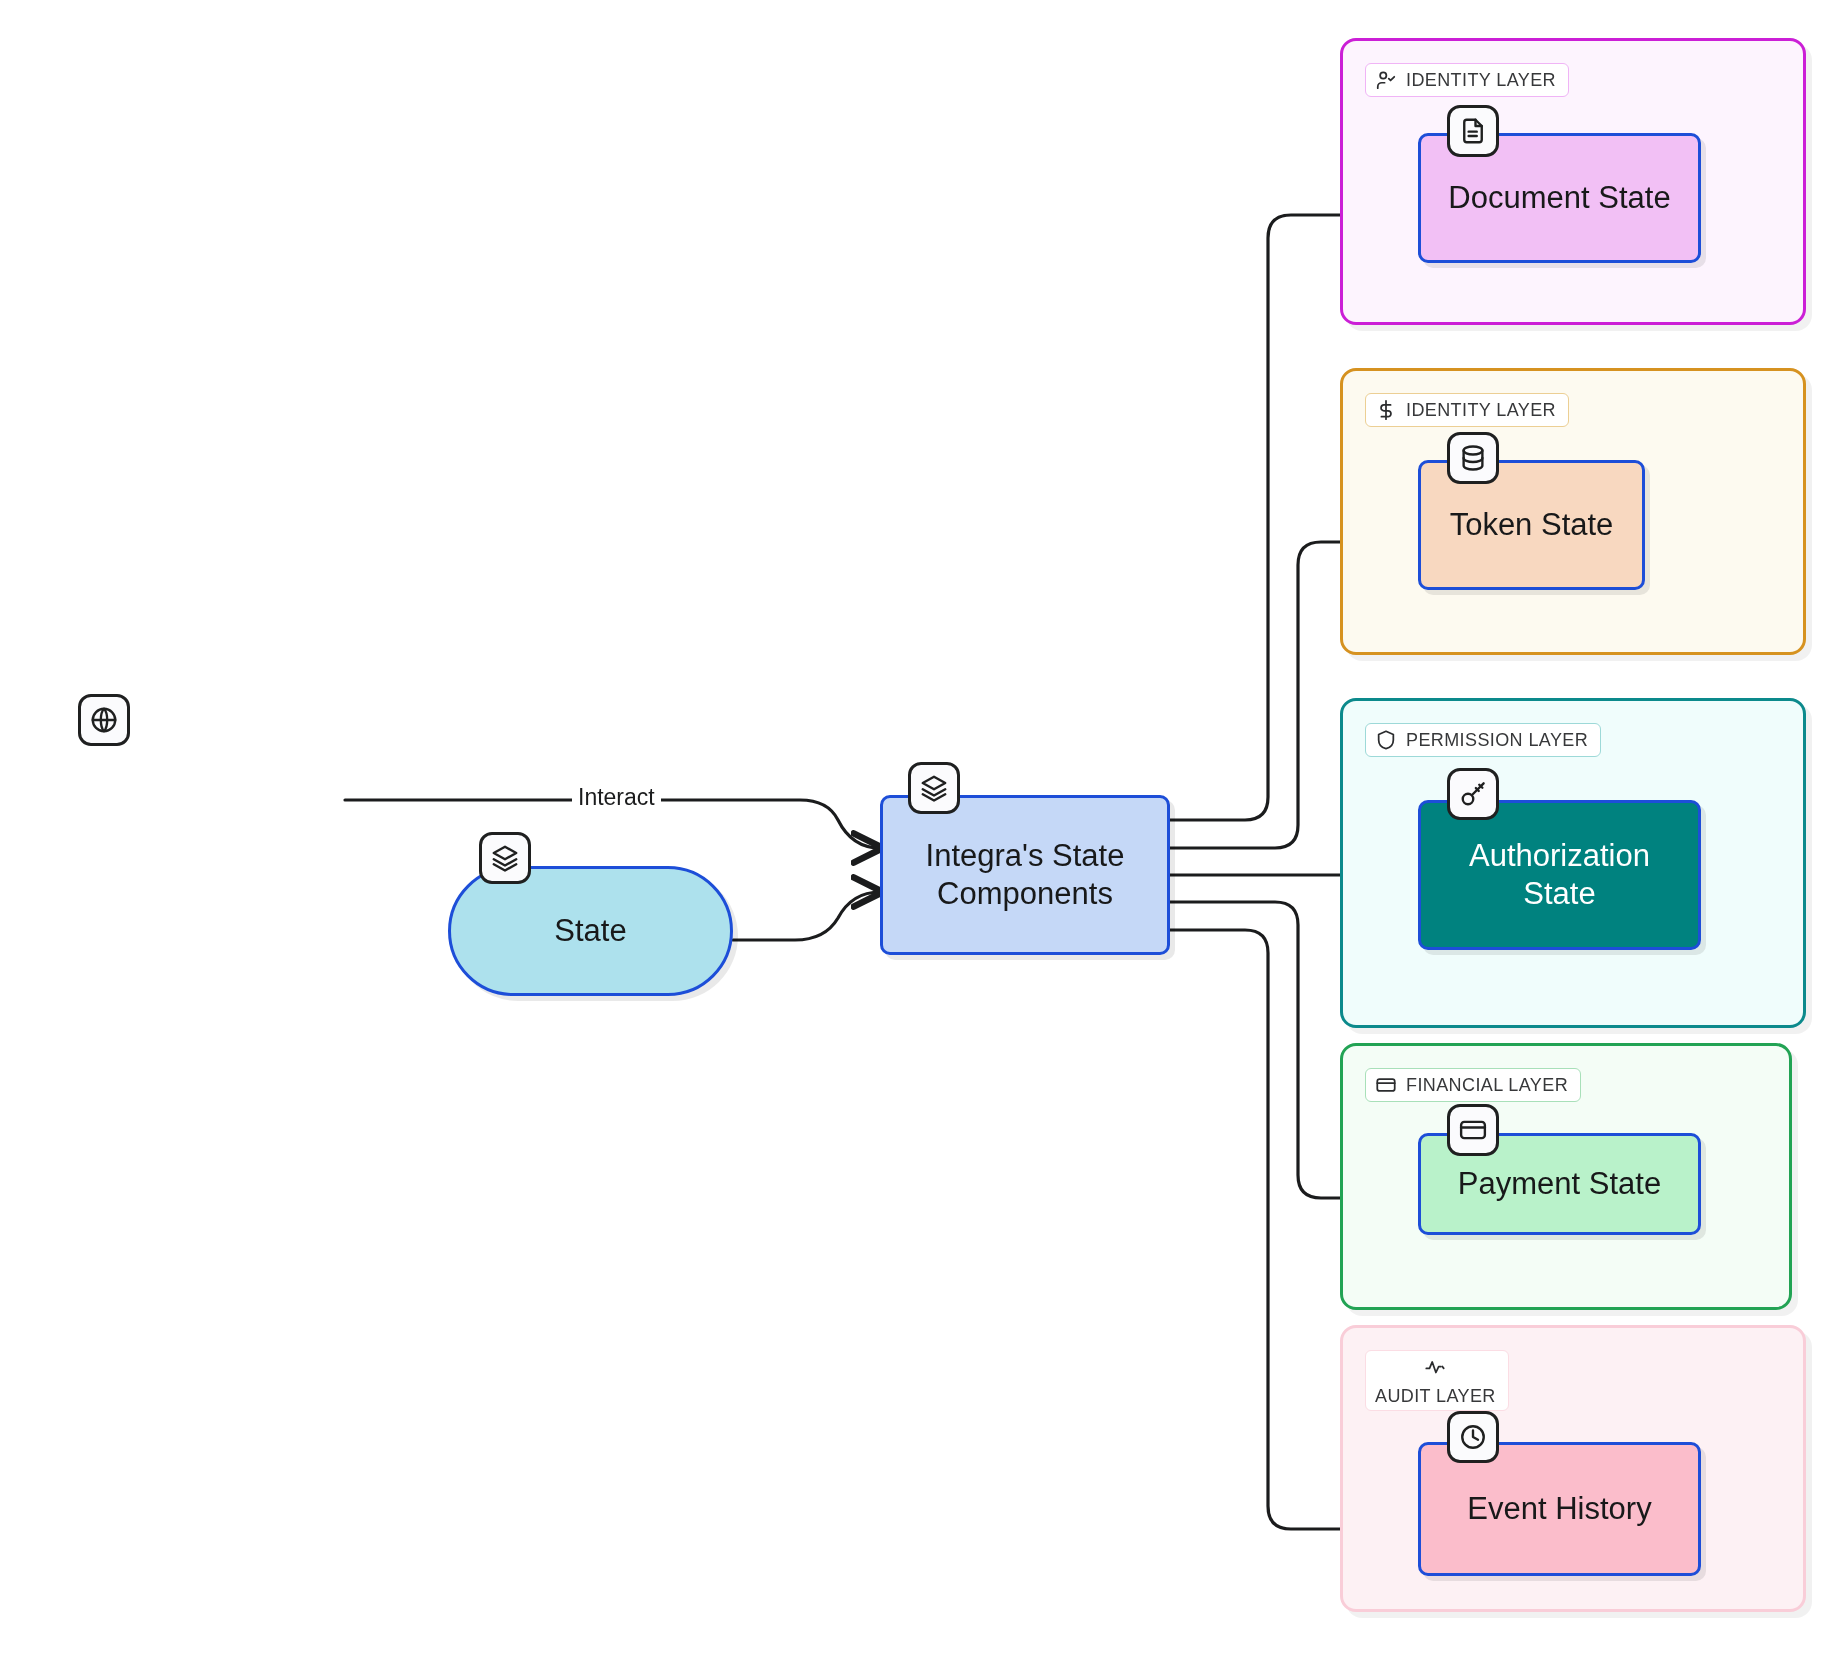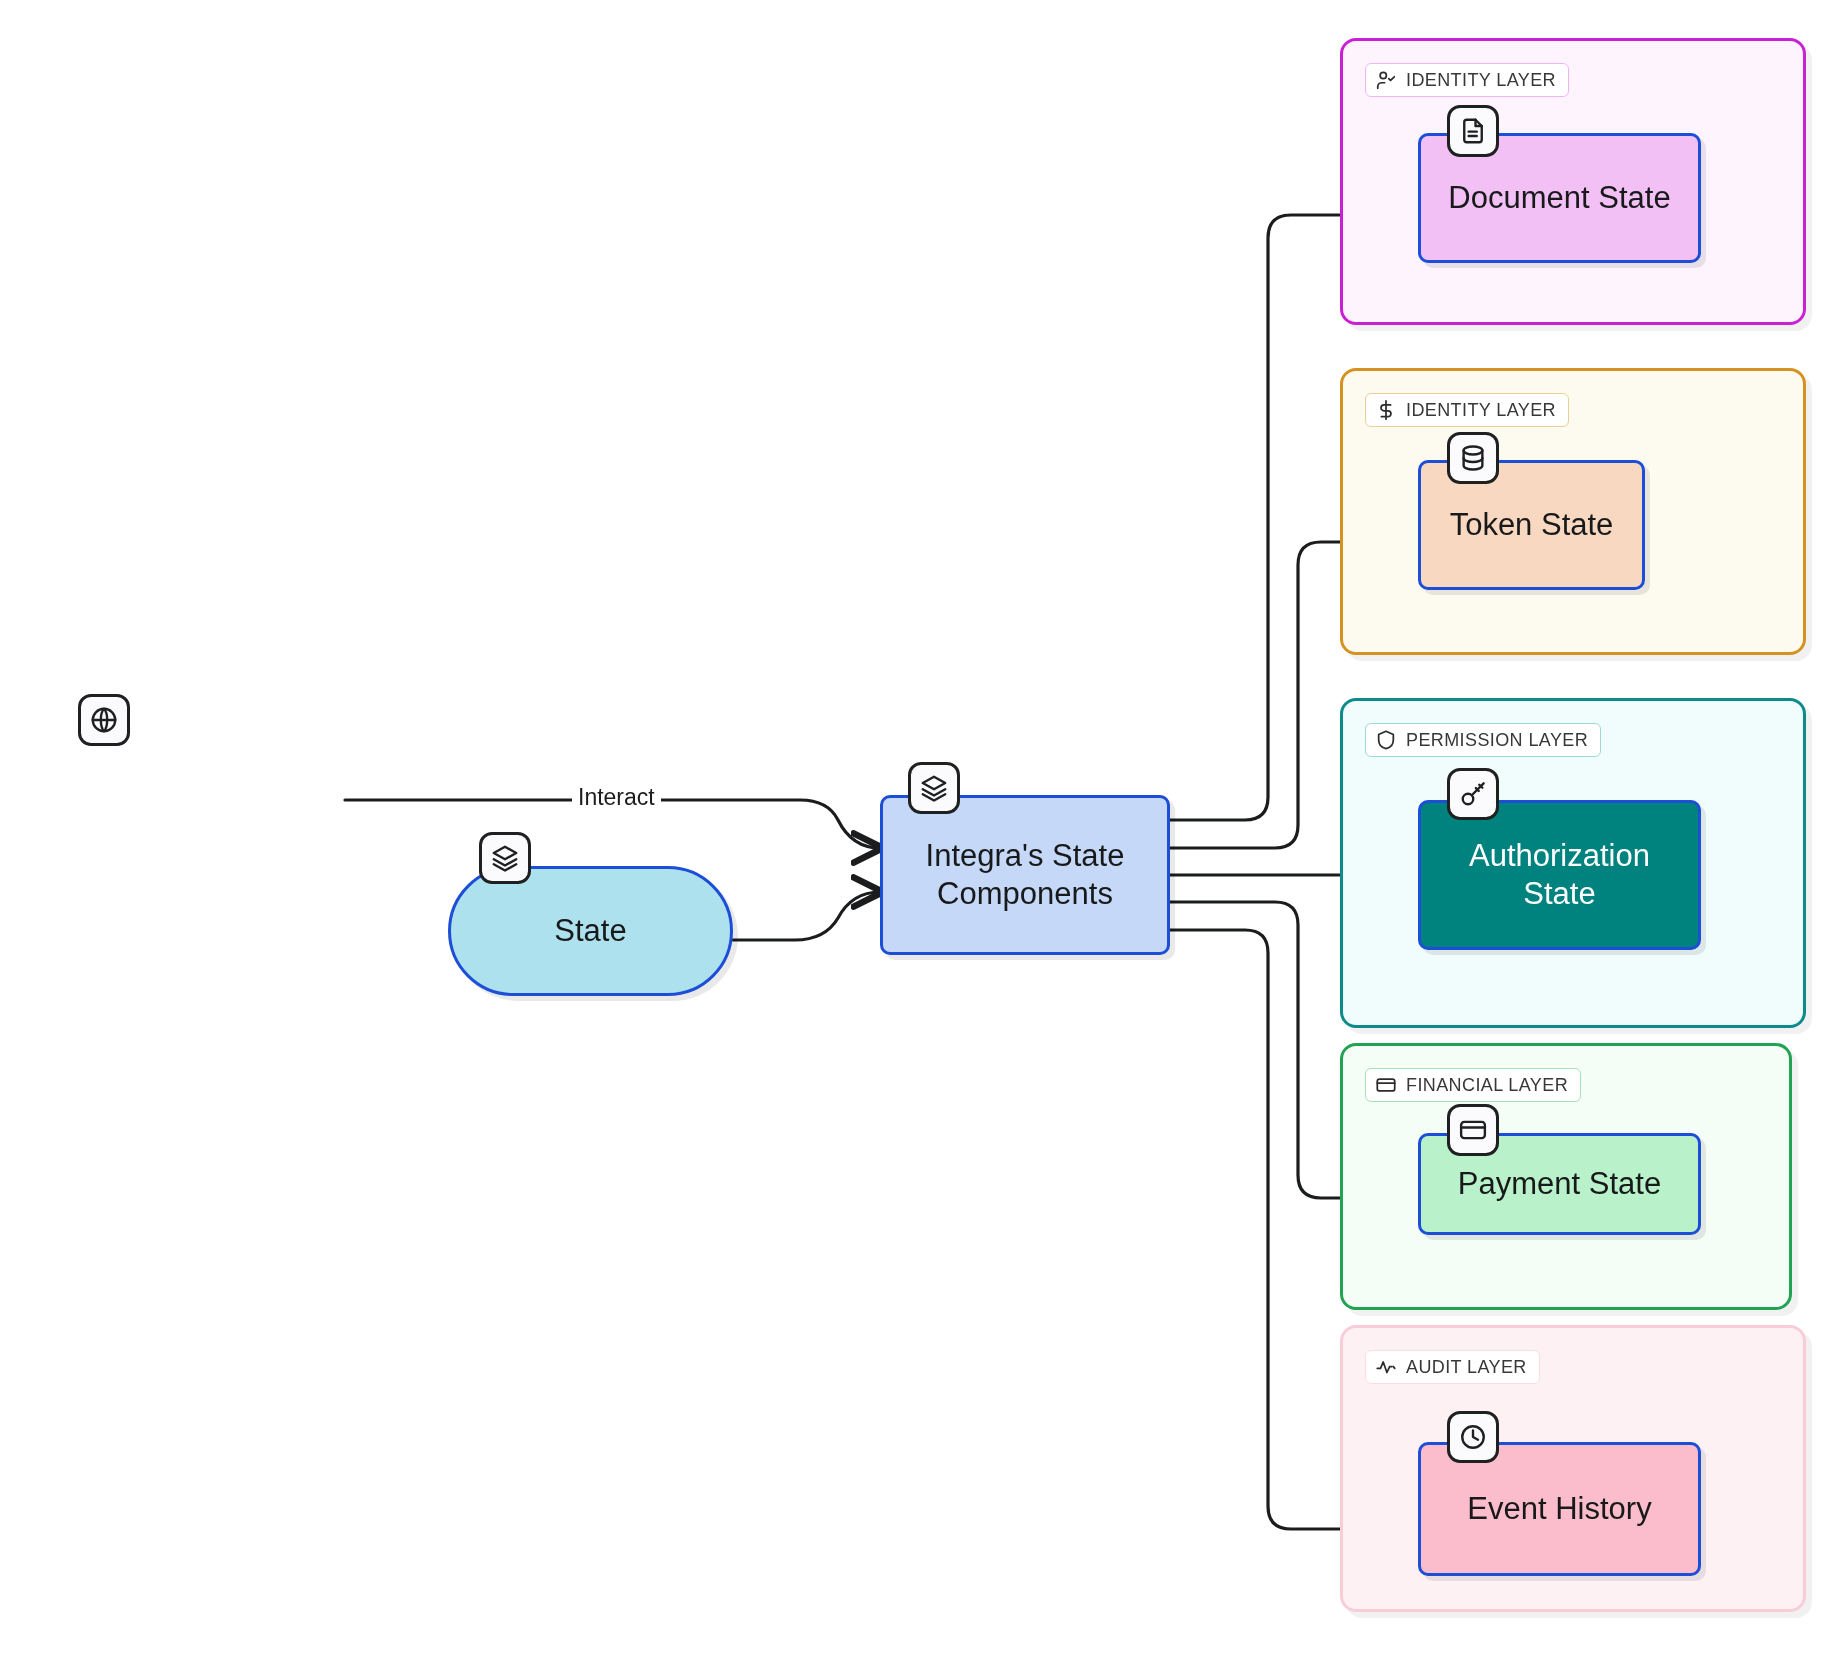--- a/index.html
+++ b/index.html
@@ -248,21 +248,21 @@
     <span class="node-label">Payment State</span>
   </div>
   <div class="node-badge" style="left:1447px; top:1104px;">
     <svg viewBox="0 0 24 24" fill="none" stroke="#1f2020" stroke-width="1.9" stroke-linecap="round" stroke-linejoin="round">
       <rect x="2.5" y="5.5" width="19" height="13" rx="2.5"></rect>
       <line x1="2.5" y1="10" x2="21.5" y2="10"></line>
     </svg>
   </div>
 
   <div class="layer" style="left:1340px; top:1325px; width:466px; height:287px; background:#fdf1f4; border-color:#f9cdd8;">
-    <div class="layer-title" style="border-color:#fbdde4;">
+    <div class="layer-title" style="border-color:#fbdde4;flex-direction:column;">
       <span class="ico">
         <svg viewBox="0 0 24 24" fill="none" stroke="#2b2c2e" stroke-width="1.9" stroke-linecap="round" stroke-linejoin="round">
           <polyline points="2.5,13.5 6,13.5 9,6.5 13,18 16,11.5 18.5,11.5"></polyline>
           <line x1="20" y1="11.5" x2="21.5" y2="13.5"></line>
         </svg>
       </span>
       <span>AUDIT LAYER</span>
     </div>
   </div>
   <div class="node" style="left:1418px; top:1442px; width:283px; height:134px; background:#fbbdcb;">

